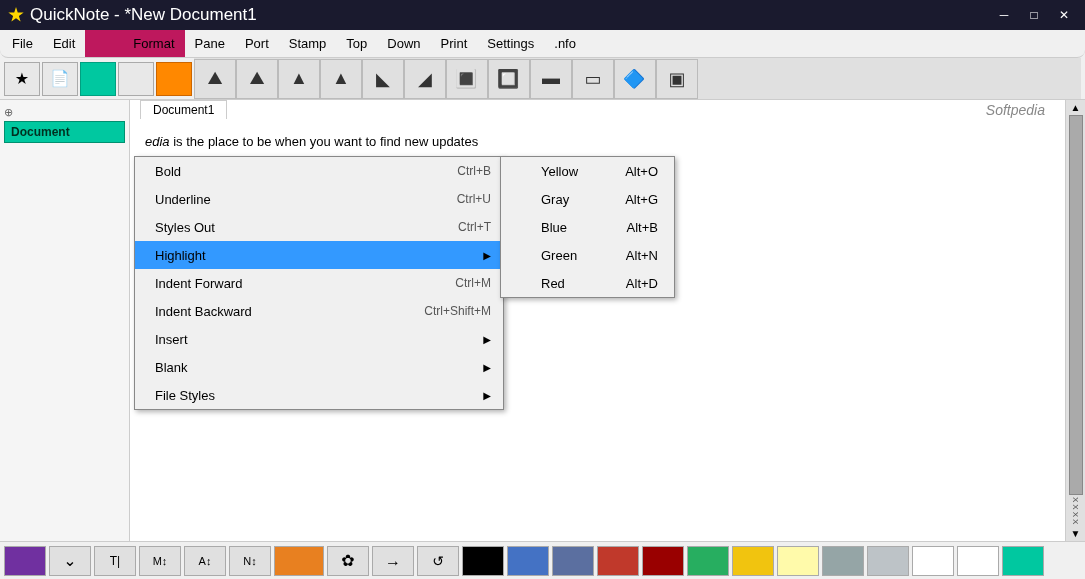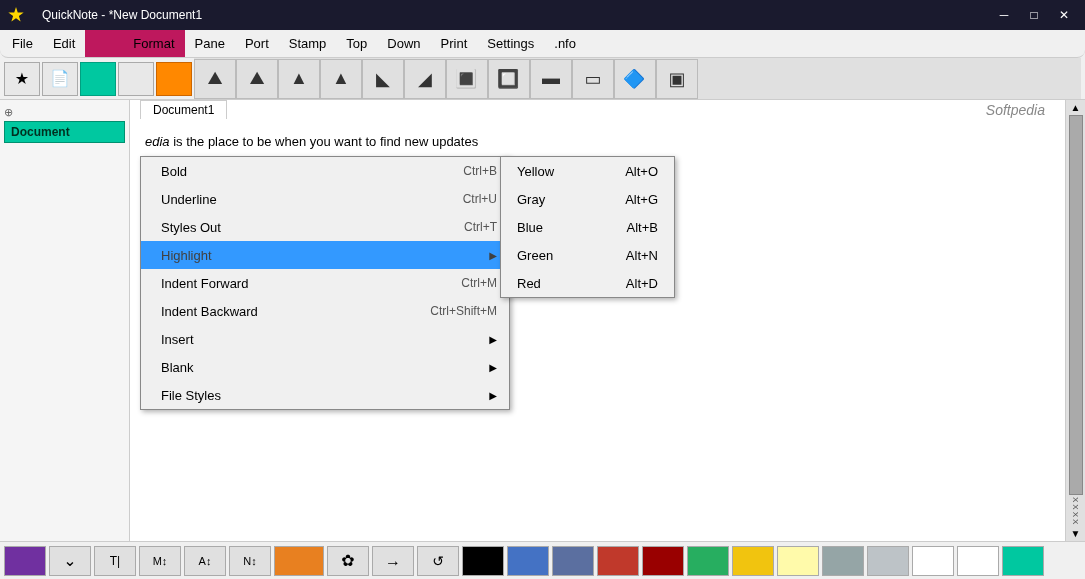--- a/index.html
+++ b/index.html
@@ -19,22 +19,22 @@
       height: 30px;
       display: flex;
       align-items: center;
       justify-content: space-between;
       padding: 0 8px;
       color: white;
     }
     .title-bar-left {
       display: flex;
       align-items: center;
-      gap: 18px;
-      font-size: 12px;
+      gap: 6px;
+      font-size: 17px;
     }
     .title-bar-icon {
       width: 16px;
       height: 16px;
       background: #FFD700;
       clip-path: polygon(50% 0%, 61% 35%, 98% 35%, 68% 57%, 79% 91%, 50% 70%, 21% 91%, 32% 57%, 2% 35%, 39% 35%);
     }
     .title-bar-controls {
       display: flex;
       gap: 4px;
@@ -210,40 +210,40 @@
       left: 0;
       right: 0;
       bottom: 0;
       z-index: 100;
       pointer-events: none;
     }
 
     .format-menu {
       position: absolute;
       top: 56px;
-      left: 140px;
+      left: 134px;
       width: 370px;
       background: #f0f0f0;
       border: 1px solid #888;
       box-shadow: 2px 2px 5px rgba(0,0,0,0.3);
       z-index: 200;
       pointer-events: all;
     }
     .format-menu-item {
       display: flex;
       align-items: center;
       justify-content: space-between;
       padding: 5px 12px 5px 20px;
       cursor: pointer;
       font-size: 13px;
       min-height: 28px;
     }
     .format-menu-item.highlighted {
       background: #3399ff;
-      color: #404040;
+      color: #000000;
     }
     .format-menu-item .shortcut {
       color: #555;
       font-size: 12px;
     }
     .format-menu-item .arrow {
       font-size: 10px;
     }
 
     
@@ -259,20 +259,21 @@
       pointer-events: all;
     }
     .highlight-item {
       display: flex;
       align-items: center;
       justify-content: space-between;
       padding: 5px 16px;
       cursor: pointer;
       font-size: 13px;
       min-height: 28px;
+      margin-left: 24px;
     }
 
     
     .top-icons {
       background: #e0e0e0;
       height: 42px;
       display: flex;
       align-items: center;
       gap: 0;
       overflow: hidden;

